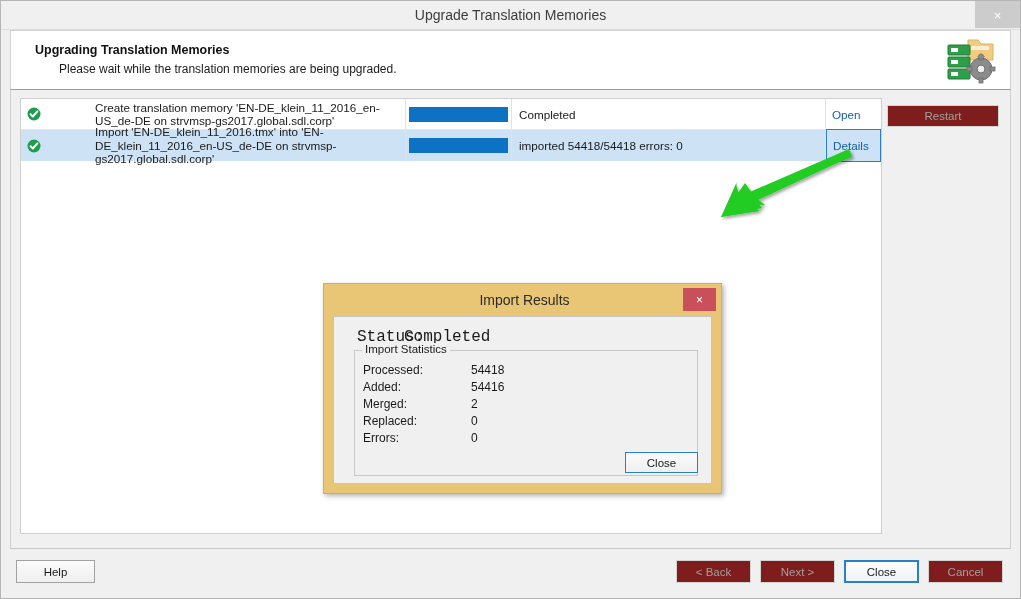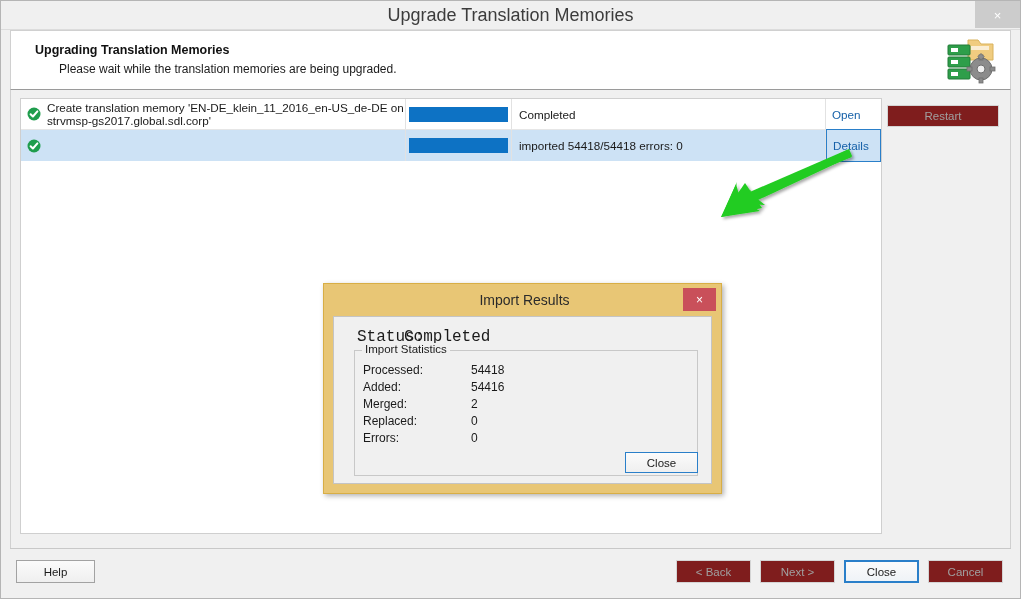--- a/index.html
+++ b/index.html
@@ -33,21 +33,21 @@
     background: #f0f0f0;
     position: relative;
     flex: 0 0 auto;
     border-bottom: 1px solid #dcdcdc;
   }
   .titlebar-text {
     position: absolute;
     left: 0; right: 0; top: 0;
     line-height: 28px;
     text-align: center;
-    font-size: 18px;
+    font-size: 14px;
     color: #3c3c3c;
   }
   .titlebar-close {
     position: absolute;
     right: 0px; top: 0px;
     width: 45px; height: 27px;
     background: #cccccc;
     border: none;
     color: #ffffff;
     font-size: 13px;
@@ -130,20 +130,21 @@
   .row.selected .cell-progressw,
   .row.selected .cell-link { background: transparent; }
 
   .cell-status {
     flex: 0 0 385px;
     display: flex;
     align-items: center;
     padding-left: 6px;
     box-sizing: border-box;
     border-right: 1px solid #e2e2e2;
+    gap: 48px;
   }
   .check {
     flex: 0 0 14px;
     width: 14px; height: 14px;
     margin-right: 6px;
     position: relative;
   }
   .check svg { display: block; }
   .status-text {
     font-size: 11.7px;
@@ -401,20 +402,21 @@
       </div>
 
       <div class="row selected">
         <div class="cell-status">
           <span class="check">
             <svg width="14" height="14" viewBox="0 0 14 14" xmlns="http://www.w3.org/2000/svg">
               <circle cx="7" cy="7" r="6.5" fill="#1f9d4d"></circle>
               <path d="M3.6 7.2 L5.9 9.5 L10.4 4.4" fill="none" stroke="#ffffff" stroke-width="2" stroke-linecap="round" stroke-linejoin="round"></path>
             </svg>
           </span>
+          <span class="status-text">Import 'EN-DE_klein_11_2016.tmx' into 'EN-DE_klein_11_2016_en-US_de-DE on strvmsp-gs2017.global.sdl.corp'</span>
         </div>
         <div class="cell-progressw">
           <div class="pbar"></div>
         </div>
         <div class="cell-msg">imported 54418/54418 errors: 0</div>
         <div class="cell-link focused">
           <span class="linktext">Details</span>
         </div>
       </div>
 

